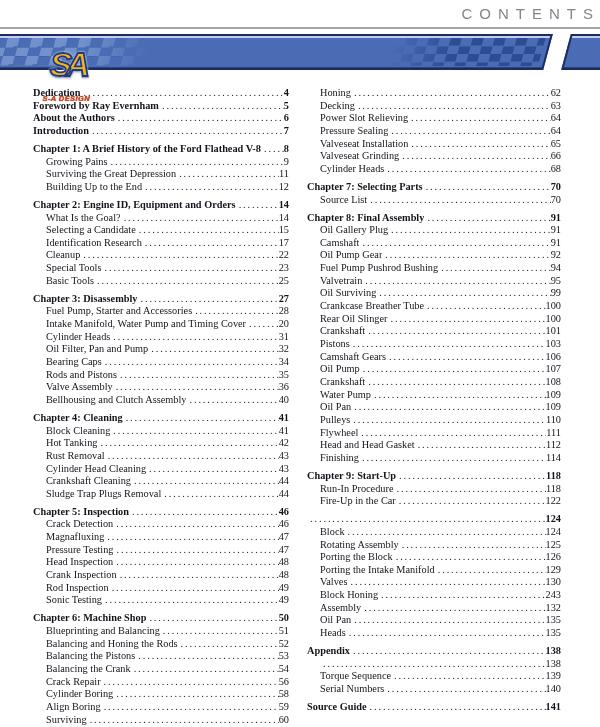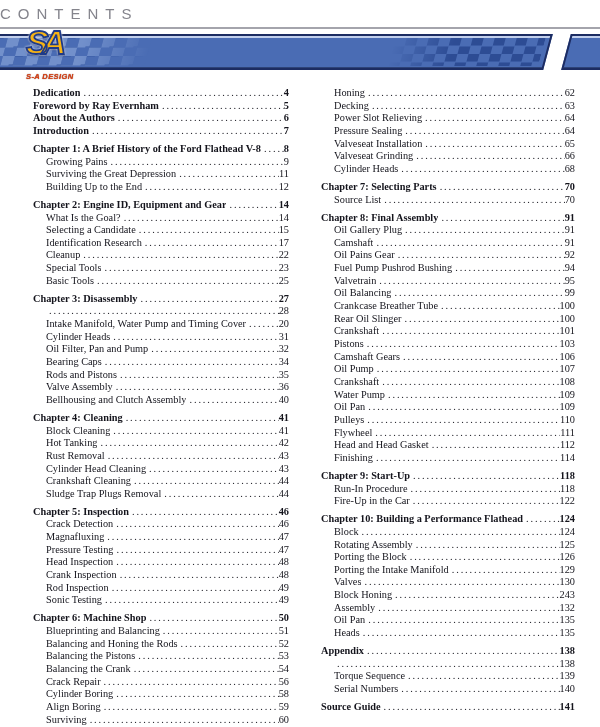--- a/index.html
+++ b/index.html
@@ -4,21 +4,21 @@
 <style>
   html,body { margin:0; padding:0; }
   body {
     width:600px; height:727px; position:relative; overflow:hidden;
     background:#ffffff;
     font-family:"Liberation Serif", serif;
   }
   
   .page-title {
     position:absolute; top:5px; left:0; width:100%;
-    text-align:left;
+    text-align:right;
     font-family:"Liberation Sans", sans-serif;
     font-size:15px; letter-spacing:7px; font-weight:400;
     color:#84848c;
   }
   .header-rule {
     position:absolute; top:27px; left:0; right:0; height:2px;
     background:#a4a4ac;
   }
   
   .banner {
@@ -50,22 +50,22 @@
     right:4px; width:150px;
     background-image:
       conic-gradient(#2d4c94 0 25%, transparent 0 50%, #2d4c94 0 75%, transparent 0);
     background-size:22px 16px;
     background-position:0 0;
     -webkit-mask-image:linear-gradient(to left, #000 60%, transparent 100%);
             mask-image:linear-gradient(to left, #000 60%, transparent 100%);
   }
   
   .logo {
-    position:absolute; left:26px; top:24px; width:64px;
-    text-align:left; z-index:5;
+    position:absolute; left:26px; top:46px; width:64px;
+    text-align:right; z-index:5;
   }
   .logo-sa {
     display:block;
     font-family:"Liberation Sans", sans-serif;
     font-weight:bold; font-style:italic;
     font-size:34px; line-height:37px;
     letter-spacing:-7px;
     color:#f6b316;
     -webkit-text-stroke:1.8px #1d3a8a;
     filter: drop-shadow(0 0 1px #ffffff) drop-shadow(0 1px 0 rgba(18,32,90,0.55));
@@ -80,21 +80,21 @@
     text-shadow:0 0 1px #5e1608;
     white-space:nowrap;
   }
   
   .toc-col {
     position:absolute; top:87px;
     font-size:10.3px; line-height:12.65px;
     color:#14141c;
   }
   .toc-left  { left:33px;  width:256px; }
-  .toc-right { left:321px; width:254px; }
+  .toc-right { left:307px; width:254px; }
   .toc-section { margin-top:5.3px; }
   .toc-section:first-child { margin-top:0; }
   .toc-row { display:flex; align-items:baseline; min-width:0; }
   .toc-row.chapter { font-weight:bold; }
   .toc-row.sub { padding-left:13px; }
   .toc-label { white-space:nowrap; flex:0 1 auto; overflow:hidden; }
   .toc-dots {
     flex:1 1 4px; min-width:4px; overflow:hidden; white-space:nowrap;
     letter-spacing:1.9px; padding:0 2px 0 3px;
     font-weight:normal;
@@ -160,21 +160,21 @@
         <span class="toc-page">11</span>
       </div>
       <div class="toc-row sub">
         <span class="toc-label">Building Up to the End</span>
         <span class="toc-dots">................................................................................................................................................................</span>
         <span class="toc-page">12</span>
       </div>
     </div>
     <div class="toc-section">
       <div class="toc-row chapter">
-        <span class="toc-label">Chapter 2: Engine ID, Equipment and Gear</span>
+        <span class="toc-label">Chapter 2: Engine ID, Equipment and Orders</span>
         <span class="toc-dots">................................................................................................................................................................</span>
         <span class="toc-page">14</span>
       </div>
       <div class="toc-row sub">
         <span class="toc-label">What Is the Goal?</span>
         <span class="toc-dots">................................................................................................................................................................</span>
         <span class="toc-page">14</span>
       </div>
       <div class="toc-row sub">
         <span class="toc-label">Selecting a Candidate</span>
@@ -202,20 +202,21 @@
         <span class="toc-page">25</span>
       </div>
     </div>
     <div class="toc-section">
       <div class="toc-row chapter">
         <span class="toc-label">Chapter 3: Disassembly</span>
         <span class="toc-dots">................................................................................................................................................................</span>
         <span class="toc-page">27</span>
       </div>
       <div class="toc-row sub">
+        <span class="toc-label">Fuel Pump, Starter and Accessories</span>
         <span class="toc-dots">................................................................................................................................................................</span>
         <span class="toc-page">28</span>
       </div>
       <div class="toc-row sub">
         <span class="toc-label">Intake Manifold, Water Pump and Timing Cover</span>
         <span class="toc-dots">................................................................................................................................................................</span>
         <span class="toc-page">20</span>
       </div>
       <div class="toc-row sub">
         <span class="toc-label">Cylinder Heads</span>
@@ -435,36 +436,36 @@
         <span class="toc-label">Oil Gallery Plug</span>
         <span class="toc-dots">................................................................................................................................................................</span>
         <span class="toc-page">91</span>
       </div>
       <div class="toc-row sub">
         <span class="toc-label">Camshaft</span>
         <span class="toc-dots">................................................................................................................................................................</span>
         <span class="toc-page">91</span>
       </div>
       <div class="toc-row sub">
-        <span class="toc-label">Oil Pains Gear</span>
+        <span class="toc-label">Oil Pump Gear</span>
         <span class="toc-dots">................................................................................................................................................................</span>
         <span class="toc-page">92</span>
       </div>
       <div class="toc-row sub">
         <span class="toc-label">Fuel Pump Pushrod Bushing</span>
         <span class="toc-dots">................................................................................................................................................................</span>
         <span class="toc-page">94</span>
       </div>
       <div class="toc-row sub">
         <span class="toc-label">Valvetrain</span>
         <span class="toc-dots">................................................................................................................................................................</span>
         <span class="toc-page">95</span>
       </div>
       <div class="toc-row sub">
-        <span class="toc-label">Oil Balancing</span>
+        <span class="toc-label">Oil Surviving</span>
         <span class="toc-dots">................................................................................................................................................................</span>
         <span class="toc-page">99</span>
       </div>
       <div class="toc-row sub">
         <span class="toc-label">Crankcase Breather Tube</span>
         <span class="toc-dots">................................................................................................................................................................</span>
         <span class="toc-page">100</span>
       </div>
       <div class="toc-row sub">
         <span class="toc-label">Rear Oil Slinger</span>
@@ -539,21 +540,20 @@
         <span class="toc-page">118</span>
       </div>
       <div class="toc-row sub">
         <span class="toc-label">Fire-Up in the Car</span>
         <span class="toc-dots">................................................................................................................................................................</span>
         <span class="toc-page">122</span>
       </div>
     </div>
     <div class="toc-section">
       <div class="toc-row chapter">
-        <span class="toc-label">Chapter 10: Building a Performance Flathead</span>
         <span class="toc-dots">................................................................................................................................................................</span>
         <span class="toc-page">124</span>
       </div>
       <div class="toc-row sub">
         <span class="toc-label">Block</span>
         <span class="toc-dots">................................................................................................................................................................</span>
         <span class="toc-page">124</span>
       </div>
       <div class="toc-row sub">
         <span class="toc-label">Rotating Assembly</span>

